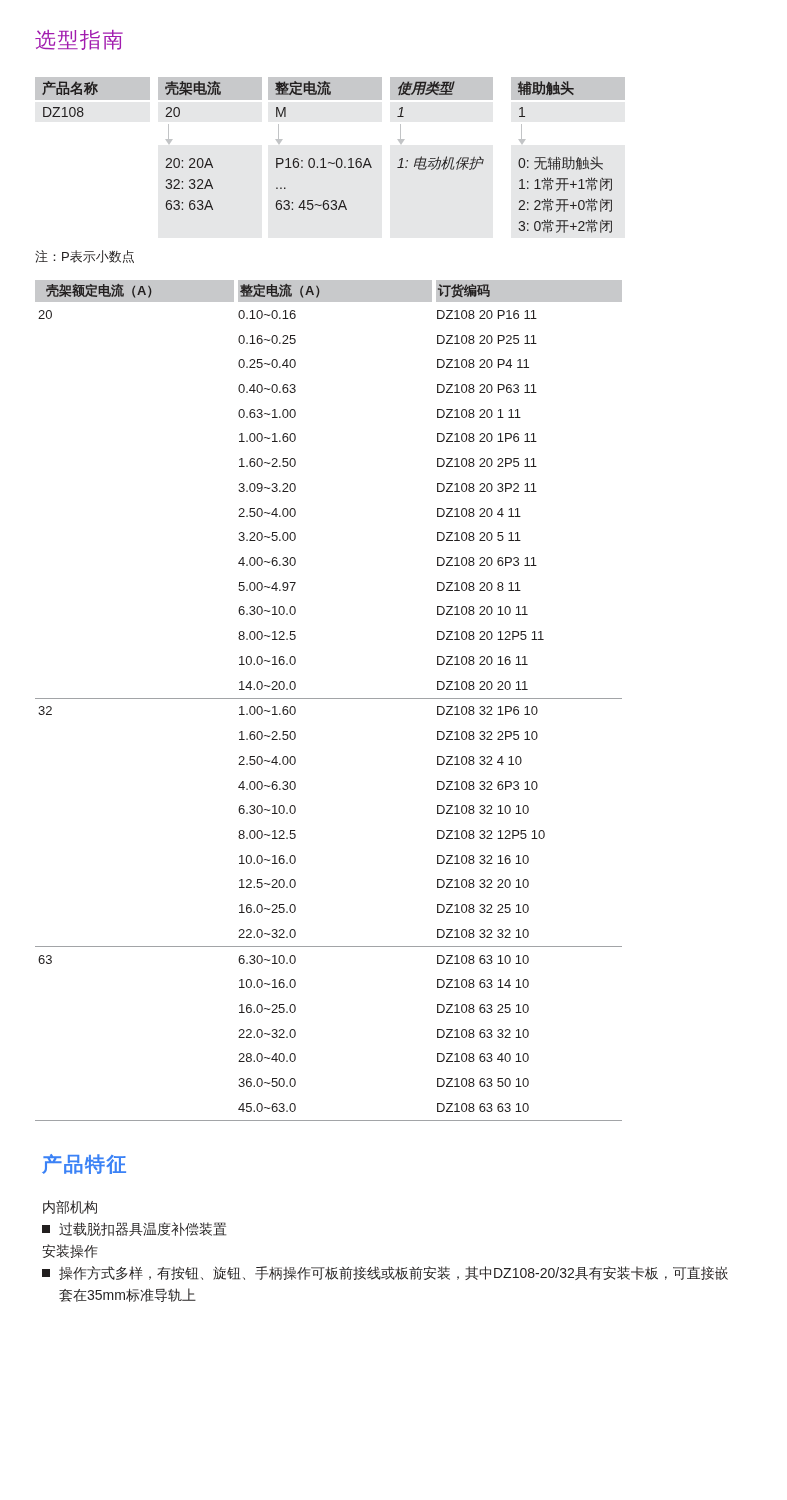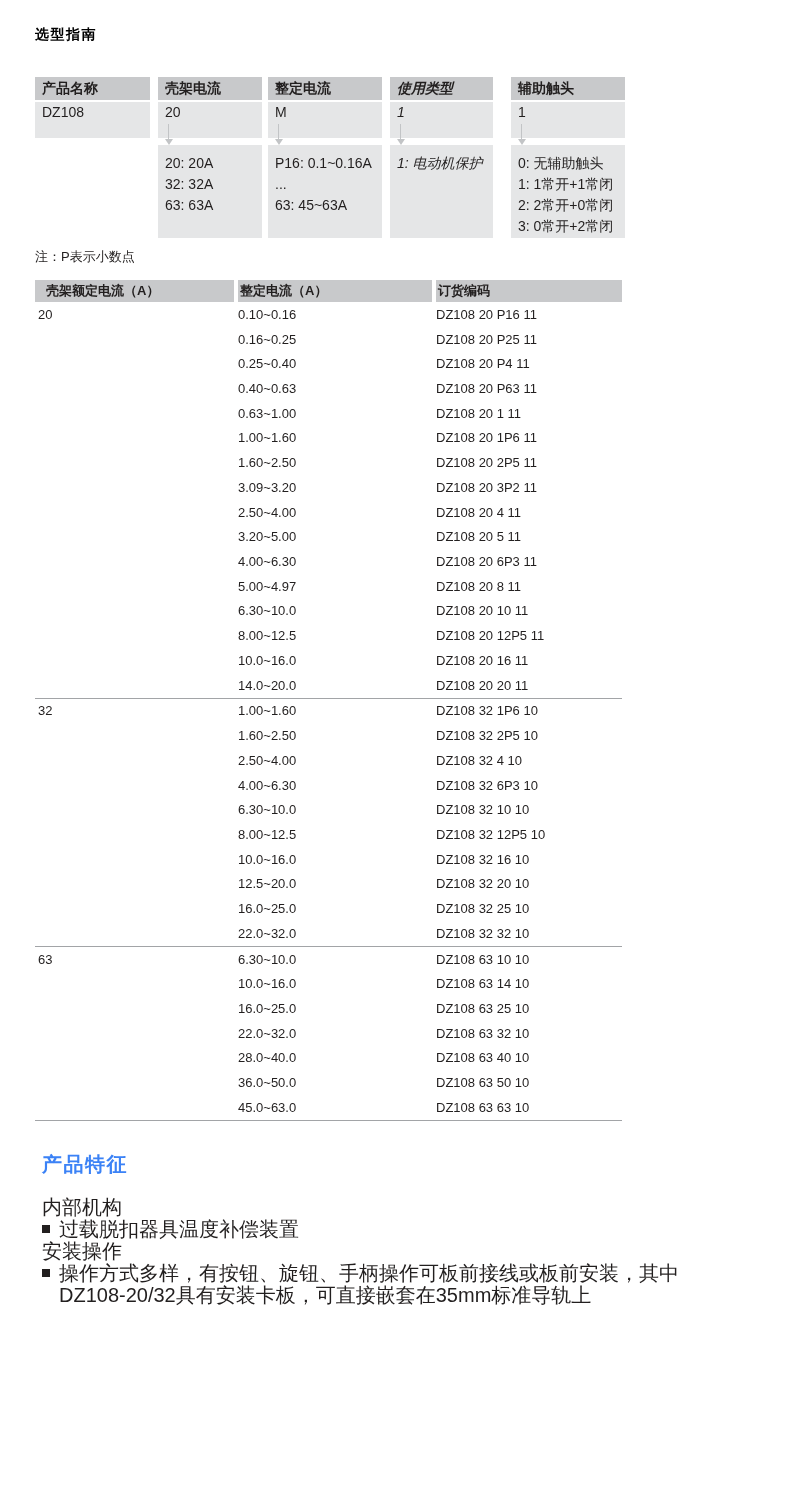--- a/index.html
+++ b/index.html
@@ -2,32 +2,32 @@
 <html><head>
 <meta charset="utf-8">
 <style>
   html,body{margin:0;padding:0;}
   body{
     width:787px;height:1500px;position:relative;background:#ffffff;
     font-family:"Liberation Sans", sans-serif;color:#221f1f;overflow:hidden;
   }
   
   .doc-title{
-    position:absolute;left:35px;top:26px;font-size:14px;font-weight:bold;
-    color:#000000;letter-spacing:1.5px;
+    position:absolute;left:35px;top:26px;font-size:21px;font-weight:normal;
+    color:#a21caf;letter-spacing:1.5px;
   }
   
   .naming{position:absolute;left:35px;top:77px;width:590px;height:161px;}
   .ncol{position:absolute;top:0;}
   .ncol-header{
     height:23px;background:#c8c9cb;font-size:14px;font-weight:bold;
     line-height:23px;padding-left:7px;box-sizing:border-box;white-space:nowrap;
   }
   .ncol-value{
-    margin-top:2px;height:36px;background:#e5e6e7;font-size:14px;
+    margin-top:2px;height:20px;background:#e5e6e7;font-size:14px;
     line-height:20px;padding-left:7px;box-sizing:border-box;
   }
   .ncol-detail{
     position:absolute;top:68px;left:0;right:0;height:93px;background:#e5e6e7;
     font-size:14px;line-height:21px;padding:8px 0 0 7px;box-sizing:border-box;
     white-space:nowrap;
   }
   .ncol-arrow{position:absolute;left:10px;top:47px;width:1px;height:15px;background:#c2c4c6;}
   .ncol-arrow::after{
     content:"";position:absolute;left:-3px;top:15px;width:0;height:0;
@@ -45,21 +45,21 @@
   .ot-hc3{flex:1;padding-left:2px;}
   .ot-body{border-bottom:1px solid #a2a4a7;}
   .ot-group + .ot-group{border-top:1px solid #a2a4a7;}
   .ot-row{display:flex;height:24.72px;align-items:center;font-size:13px;}
   .ot-c1{width:203px;padding-left:3px;box-sizing:border-box;}
   .ot-c2{width:198px;box-sizing:border-box;}
   .ot-c3{flex:1;}
   
   .features{position:absolute;left:42px;top:1151px;width:692px;}
   .features-title{font-size:20px;line-height:26px;font-weight:bold;color:#3b82f6;letter-spacing:1.5px;margin-bottom:19px;}
-  .feature-line{font-size:20px;line-height:22px;position:relative;}
+  .feature-line{font-size:14px;line-height:22px;position:relative;}
   .feature-bullet{padding-left:17px;}
   .bullet-sq{position:absolute;left:0;top:7px;width:8px;height:8px;background:#221f1f;}
 </style>
 </head>
 <body>
 
 <div class="doc-title">选型指南</div>
 
 <div class="naming">
     <div class="ncol" style="left: 0px; width: 115px;">

